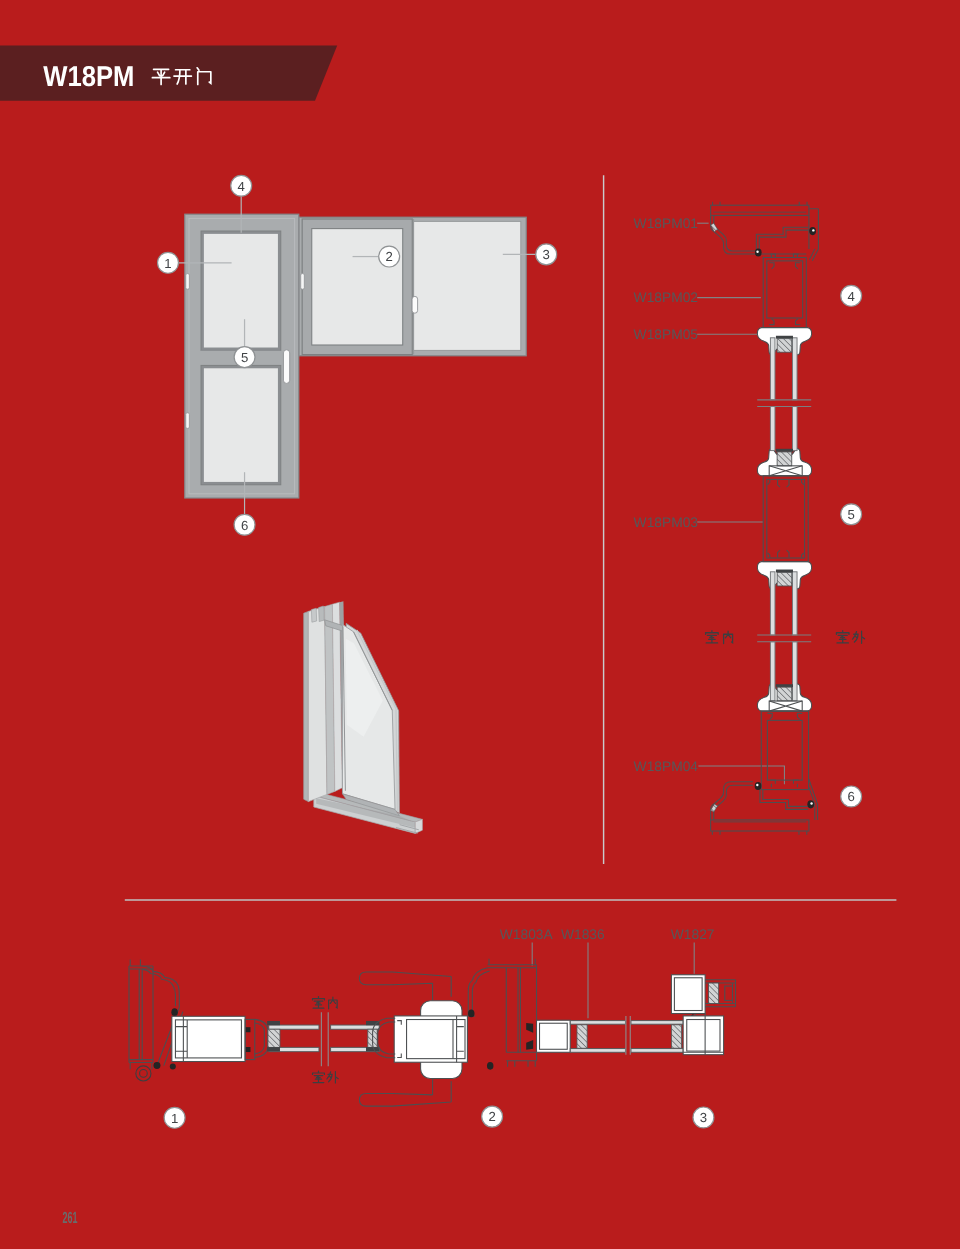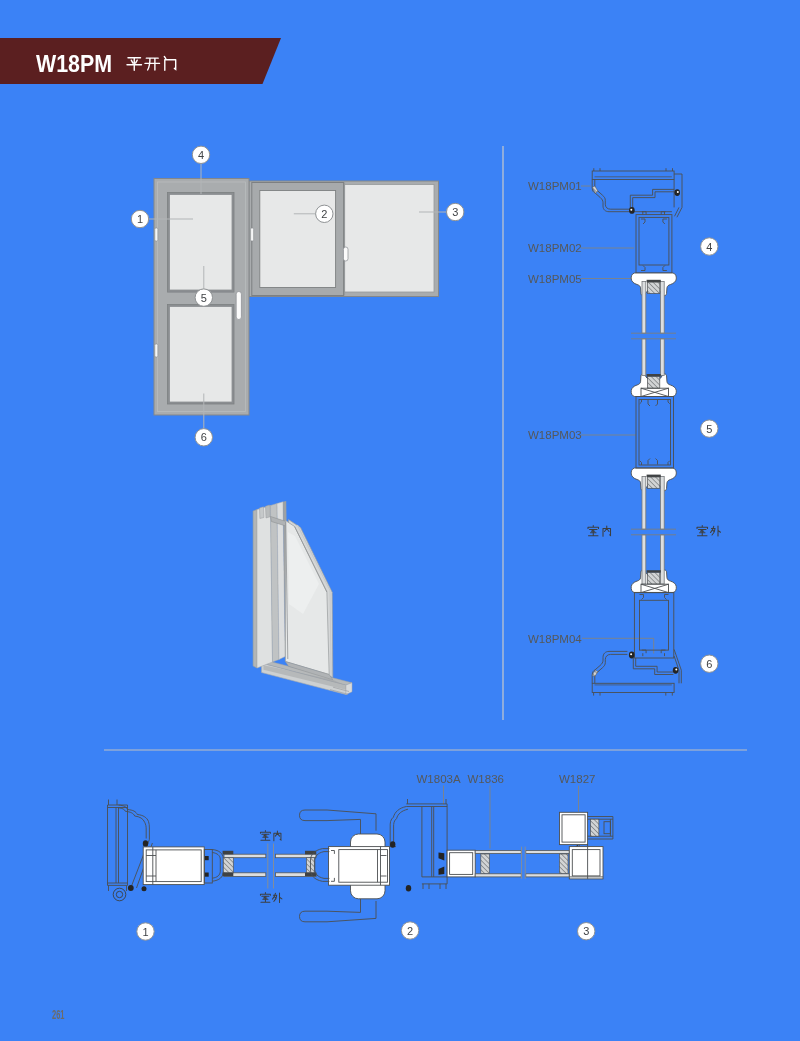--- a/index.html
+++ b/index.html
@@ -1,16 +1,16 @@
 <!DOCTYPE html>
 <html><head>
 <meta charset="utf-8">
 <style>
 html,body{margin:0;padding:0;background:#ffffff;}
-#page{position:relative;width:800px;height:1041px;background:#3b82f6;overflow:hidden;
+#page{position:relative;width:800px;height:1041px;background:#b91c1c;overflow:hidden;
 font-family:"Liberation Sans",sans-serif;}
 svg{position:absolute;left:0;top:0;}
 </style>
 </head>
 <body>
 <div id="page">
 <svg width="800" height="1041" viewBox="0 0 800 1041">
 <defs>
 <pattern id="hat" width="3.4" height="3.4" patternUnits="userSpaceOnUse" patternTransform="rotate(-45)">
 <rect width="3.4" height="3.4" fill="#d2d4d5"></rect>

